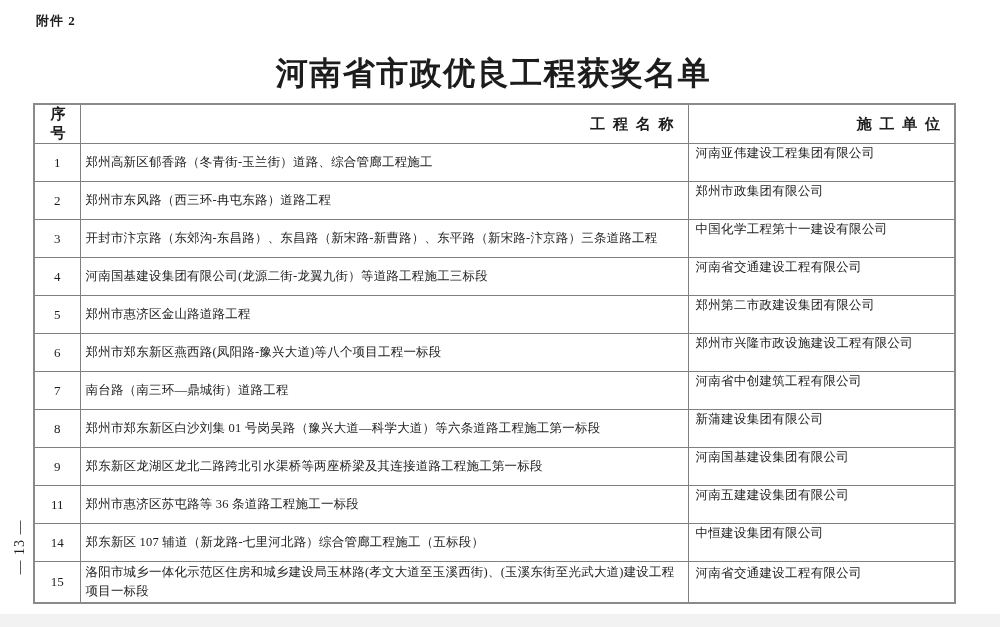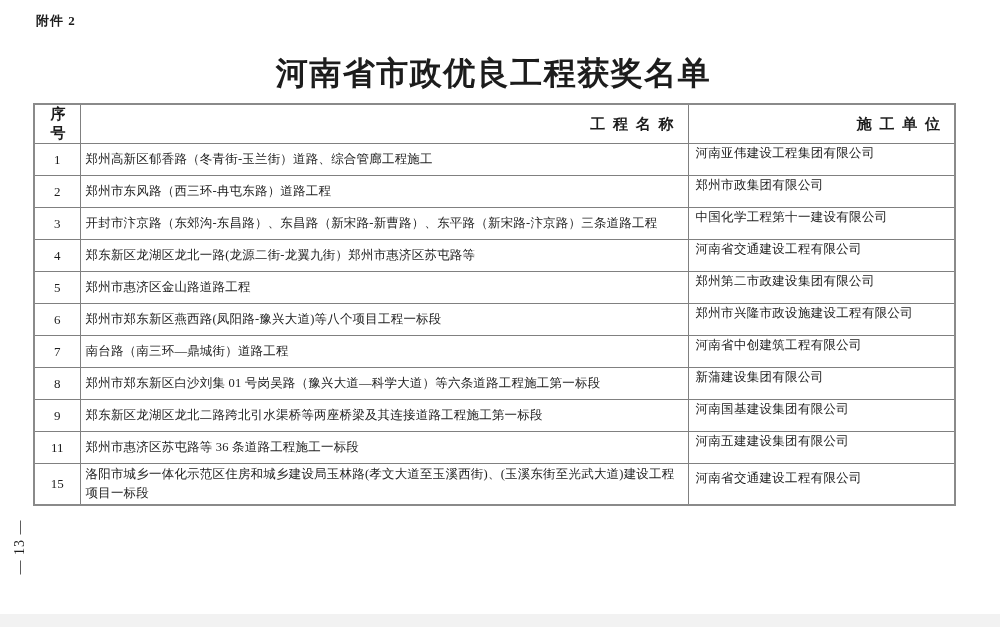--- a/index.html
+++ b/index.html
@@ -90,21 +90,21 @@
   td.cell-project {
     font-size: 12.5px;
     letter-spacing: 0.2px;
     padding: 1px 3px 1px 5px;
     line-height: 19px;
     text-align: left;
   }
   td.cell-company {
     font-size: 12.5px;
     letter-spacing: 0.3px;
-    padding: 1px 2px 13px 7px;
+    padding: 1px 2px 19px 7px;
     line-height: 17px;
     text-align: left;
   }
   .page-edge-bottom {
     position: absolute;
     left: 0;
     bottom: 0;
     width: 100%;
     height: 13px;
     background: #f2f2f2;
@@ -148,21 +148,21 @@
           <td class="cell-project">郑州市东风路（西三环-冉屯东路）道路工程</td>
           <td class="cell-company">郑州市政集团有限公司</td>
         </tr>
         <tr>
           <td class="cell-no">3</td>
           <td class="cell-project">开封市汴京路（东郊沟-东昌路）、东昌路（新宋路-新曹路）、东平路（新宋路-汴京路）三条道路工程</td>
           <td class="cell-company">中国化学工程第十一建设有限公司</td>
         </tr>
         <tr>
           <td class="cell-no">4</td>
-          <td class="cell-project">郑东新区龙湖区龙北一路(龙源二街-龙翼九街）郑州市惠济区苏屯路等</td>
+          <td class="cell-project">河南国基建设集团有限公司(龙源二街-龙翼九街）等道路工程施工三标段</td>
           <td class="cell-company">河南省交通建设工程有限公司</td>
         </tr>
         <tr>
           <td class="cell-no">5</td>
           <td class="cell-project">郑州市惠济区金山路道路工程</td>
           <td class="cell-company">郑州第二市政建设集团有限公司</td>
         </tr>
         <tr>
           <td class="cell-no">6</td>
           <td class="cell-project">郑州市郑东新区燕西路(凤阳路-豫兴大道)等八个项目工程一标段</td>
@@ -182,20 +182,25 @@
           <td class="cell-no">9</td>
           <td class="cell-project">郑东新区龙湖区龙北二路跨北引水渠桥等两座桥梁及其连接道路工程施工第一标段</td>
           <td class="cell-company">河南国基建设集团有限公司</td>
         </tr>
         <tr>
           <td class="cell-no">11</td>
           <td class="cell-project">郑州市惠济区苏屯路等 36 条道路工程施工一标段</td>
           <td class="cell-company">河南五建建设集团有限公司</td>
         </tr>
         <tr>
+          <td class="cell-no">14</td>
+          <td class="cell-project">郑东新区 107 辅道（新龙路-七里河北路）综合管廊工程施工（五标段）</td>
+          <td class="cell-company">中恒建设集团有限公司</td>
+        </tr>
+        <tr>
           <td class="cell-no">15</td>
           <td class="cell-project">洛阳市城乡一体化示范区住房和城乡建设局玉林路(孝文大道至玉溪西街)、(玉溪东街至光武大道)建设工程项目一标段</td>
           <td class="cell-company">河南省交通建设工程有限公司</td>
         </tr>
       </tbody>
   </table>
 
   <div class="page-edge-bottom"></div>
 </div>
 

